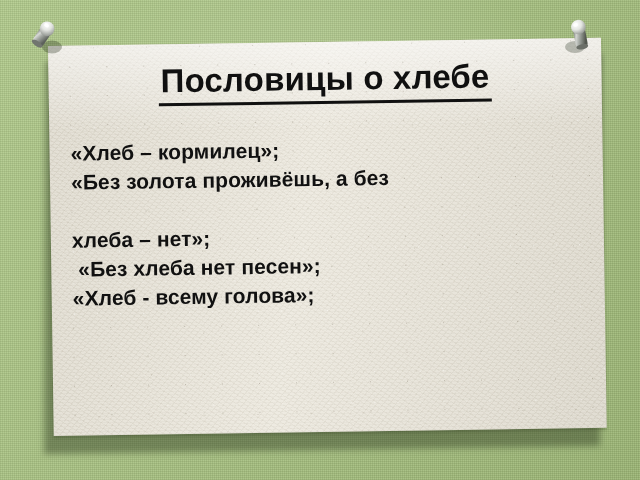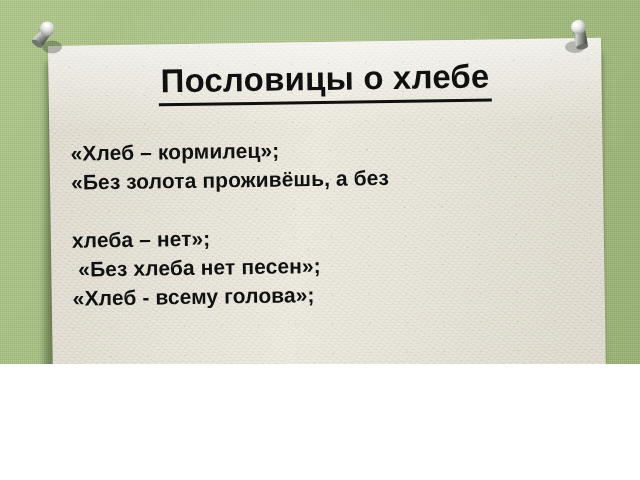--- a/index.html
+++ b/index.html
@@ -9,21 +9,21 @@
   body {
     width: 640px;
     height: 480px;
     overflow: hidden;
     font-family: "Liberation Sans", sans-serif;
   }
 
   #slide {
     position: relative;
     width: 640px;
-    height: 364px;
+    height: 480px;
     overflow: hidden;
     background-color: #a9c57f;
     background-image:
       radial-gradient(circle at 50% 40%, rgba(255,255,255,0.18) 0%, rgba(255,255,255,0.0) 62%),
       linear-gradient(125deg, rgba(255,255,255,0.10) 0%, rgba(0,0,0,0.07) 100%),
       repeating-linear-gradient(0deg, rgba(0,0,0,0.055) 0px, rgba(0,0,0,0.055) 1px, rgba(255,255,255,0.05) 1px, rgba(255,255,255,0.05) 2px),
       repeating-linear-gradient(90deg, rgba(0,0,0,0.05) 0px, rgba(0,0,0,0.05) 1px, rgba(255,255,255,0.045) 1px, rgba(255,255,255,0.045) 2px);
   }
 
   

